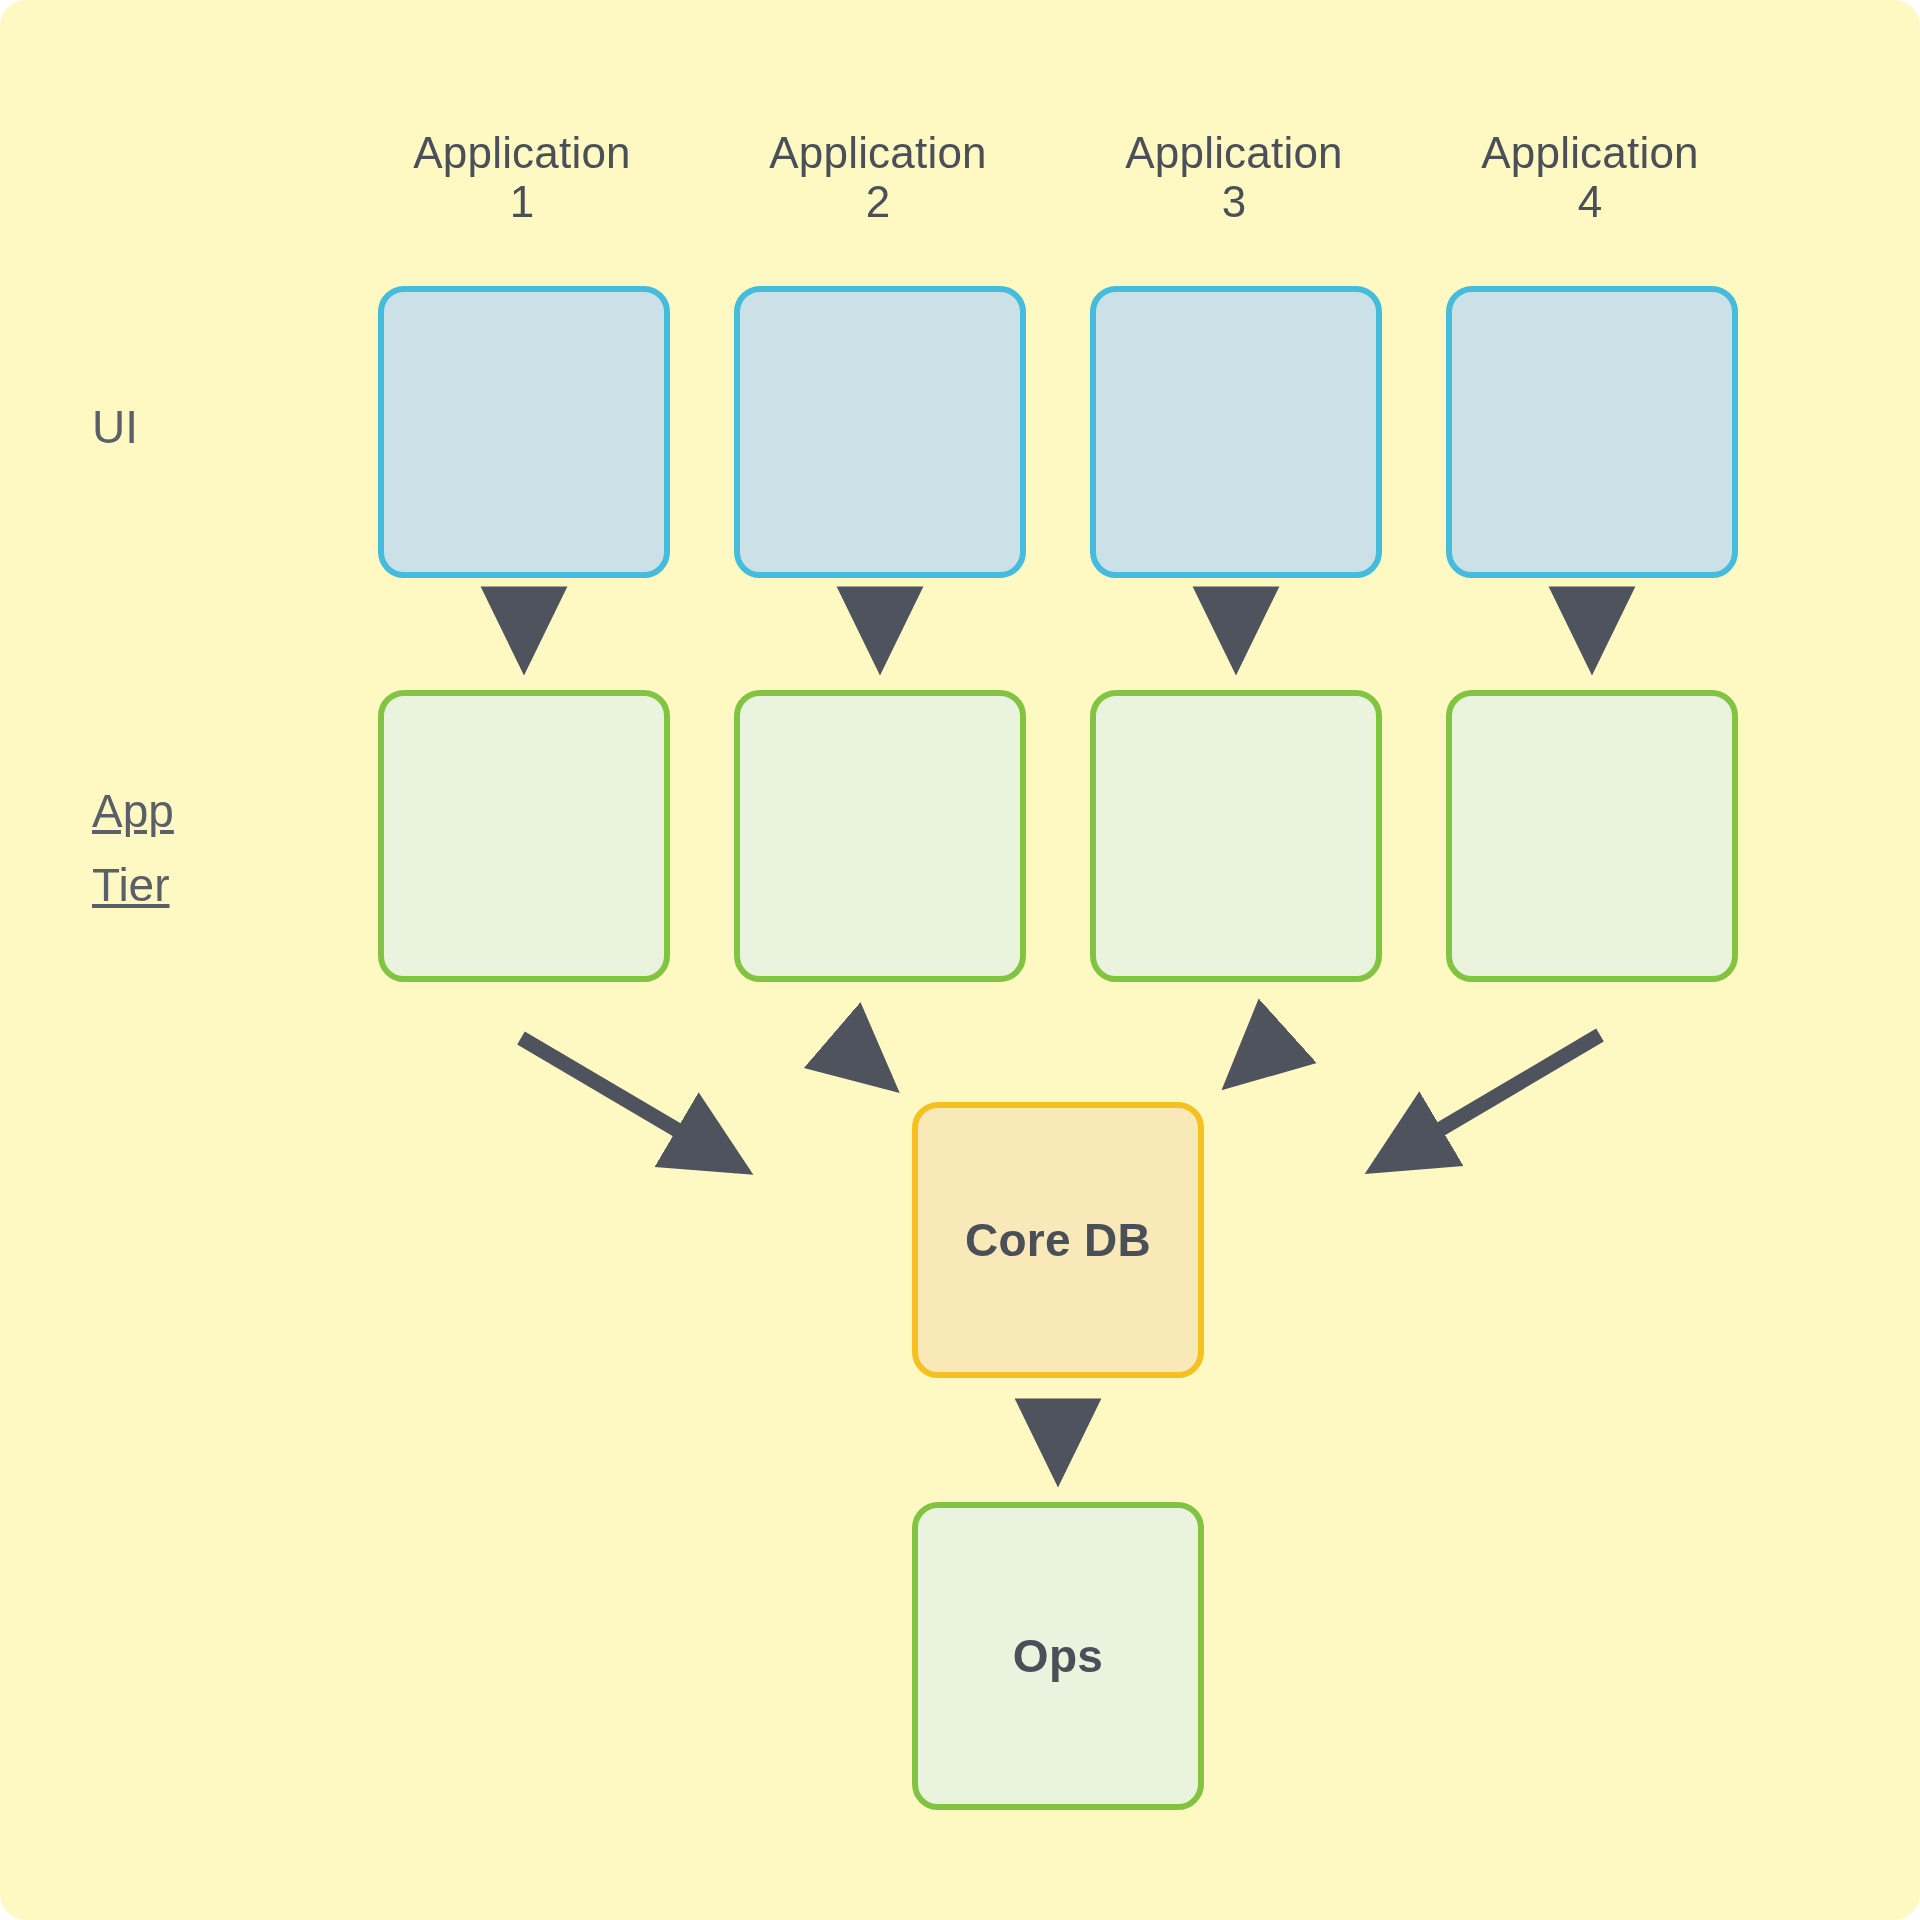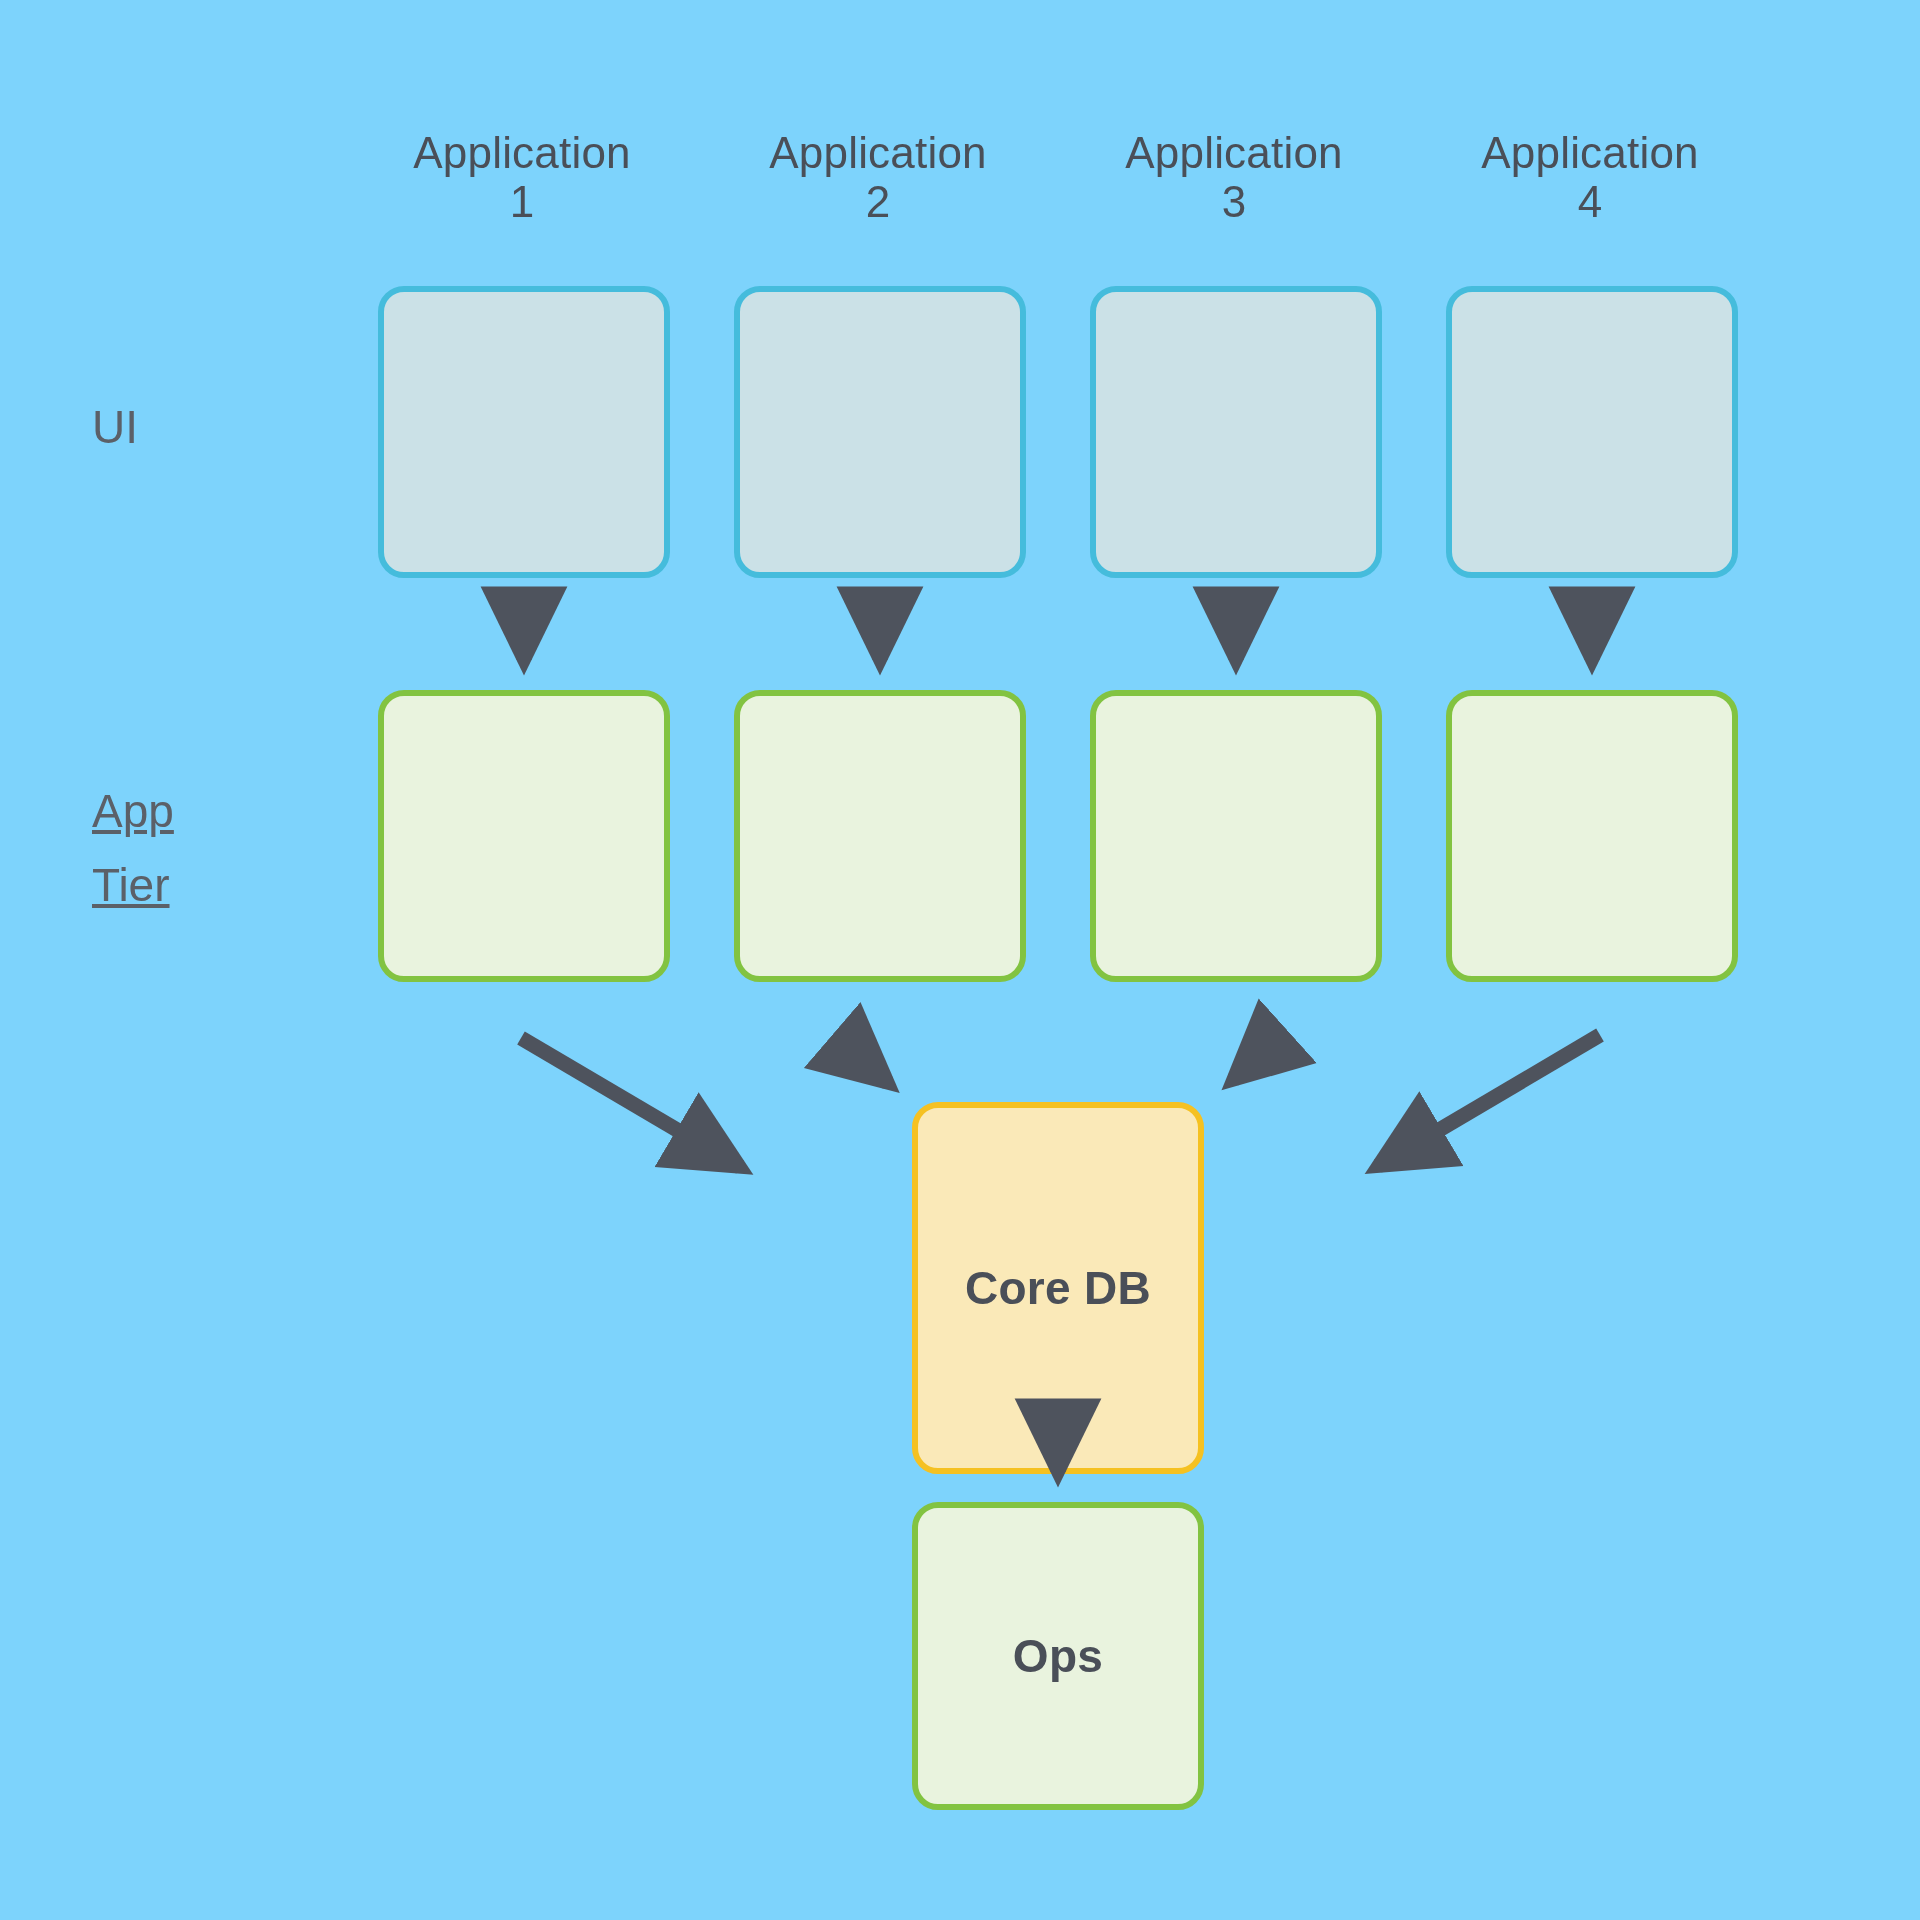--- a/index.html
+++ b/index.html
@@ -10,21 +10,22 @@
   body {
     width: 1920px;
     height: 1920px;
     font-family: "Liberation Sans", sans-serif;
     overflow: hidden;
   }
   #diagram {
     position: relative;
     width: 1920px;
     height: 1920px;
-    background: #7dd3fc;
+    background: #fef9c3;
+    border-radius: 26px;
   }
 
   
   .col-header {
     position: absolute;
     width: 300px;
     text-align: center;
     color: #4a4f58;
     font-size: 44px;
     line-height: 1.12;
@@ -139,21 +140,21 @@
   <div class="node app" style="left:734px; top:690px; width:292px; height:292px;">
     <span class="node-label"></span>
   </div>
   <div class="node app" style="left:1090px; top:690px; width:292px; height:292px;">
     <span class="node-label"></span>
   </div>
   <div class="node app" style="left:1446px; top:690px; width:292px; height:292px;">
     <span class="node-label"></span>
   </div>
 
-  <div class="node db" style="left:912px; top:1102px; width:292px; height:372px;">
+  <div class="node db" style="left:912px; top:1102px; width:292px; height:276px;">
     <span class="node-label">Core DB</span>
   </div>
 
   <div class="node ops" style="left:912px; top:1502px; width:292px; height:308px;">
     <span class="node-label">Ops</span>
   </div>
 
   <svg id="arrows" viewBox="0 0 1920 1920">
     <defs>
       <marker id="ah" viewBox="0 0 12 12" refX="9.5" refY="6" markerWidth="6.2" markerHeight="6.2" orient="auto-start-reverse">

